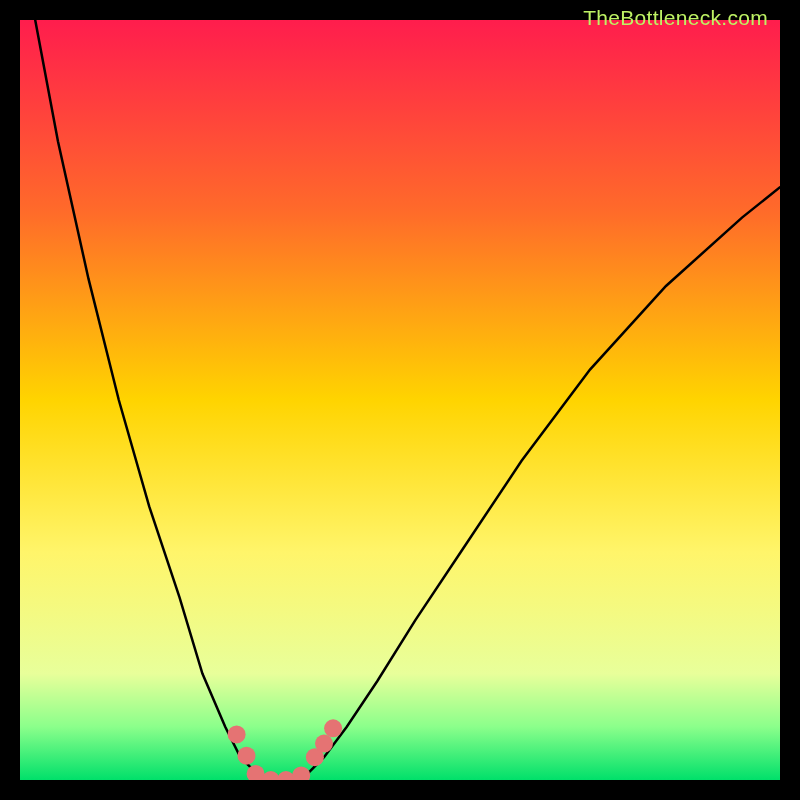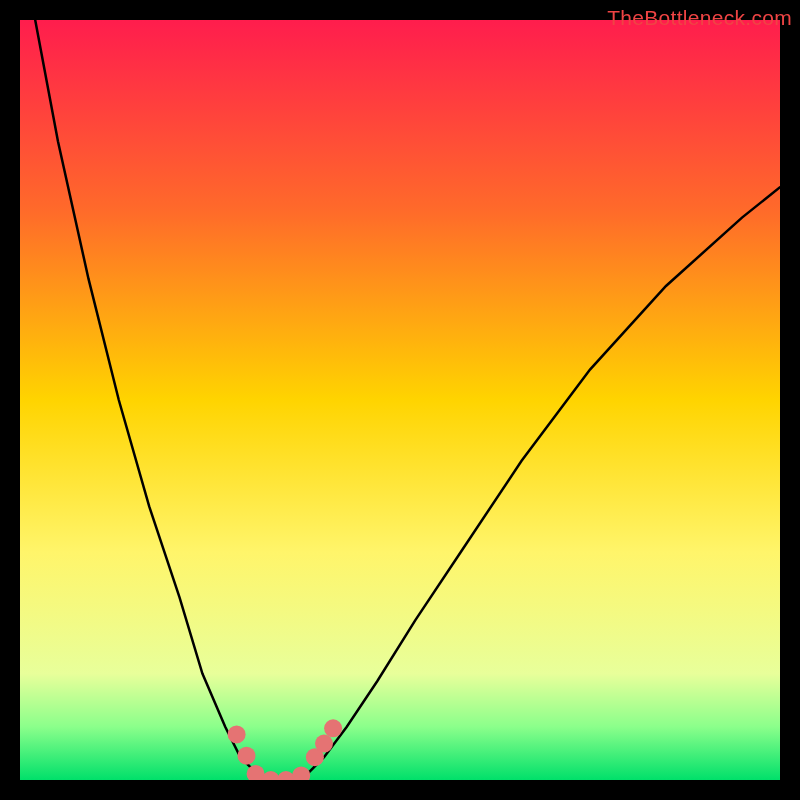--- a/index.html
+++ b/index.html
@@ -7,22 +7,22 @@
     padding: 0;
     width: 800px;
     height: 800px;
     background: #000;
     position: relative;
     font-family: Arial, sans-serif;
   }
   .watermark {
     position: absolute;
     top: 6px;
-    right: 8px;
-    color: #ef4444;
+    right: 32px;
+    color: #bef264;
     font-size: 21px;
     font-weight: 500;
     letter-spacing: 0.3px;
     z-index: 10;
   }
   .plot-wrap {
     position: absolute;
     left: 20px;
     top: 20px;
     width: 760px;

